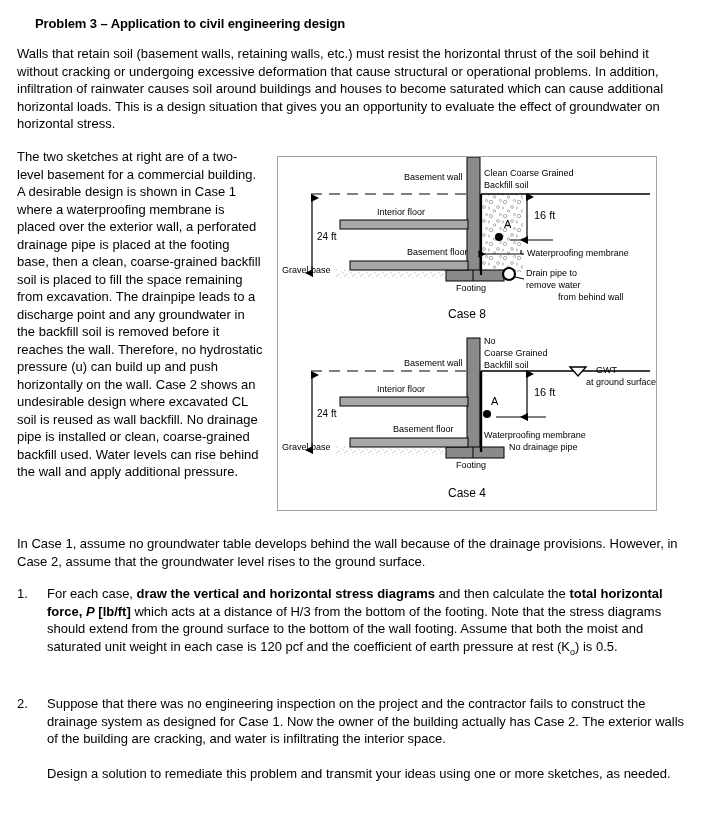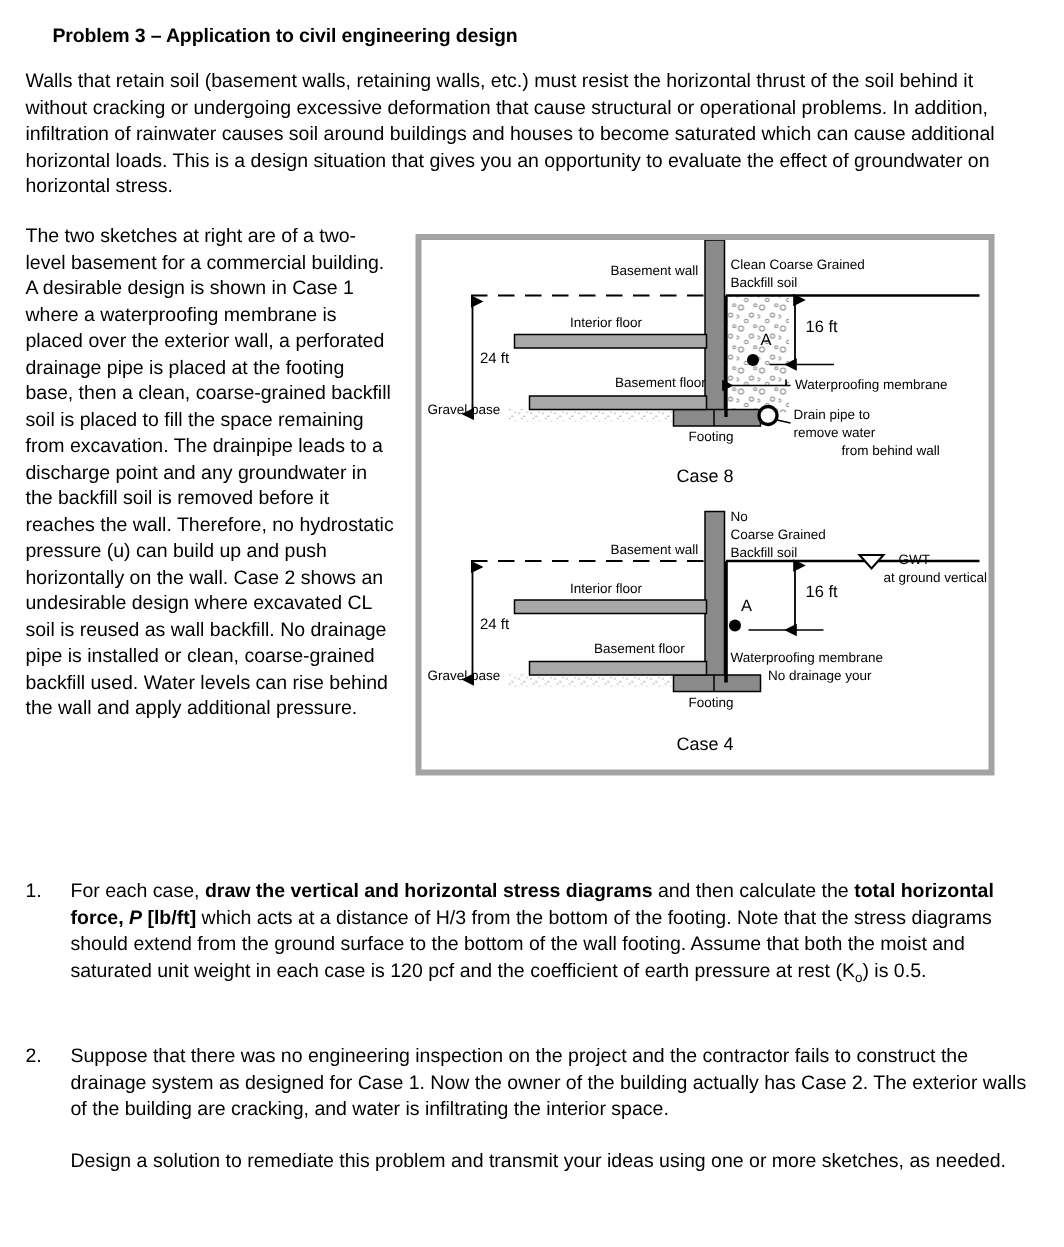--- a/index.html
+++ b/index.html
@@ -79,21 +79,21 @@
   i.bi { font-weight: bold; font-style: italic; }
   .sub { font-size: 9px; vertical-align: sub; }
 
   
   #figure {
     position: absolute;
     left: 277px;
     top: 156px;
     width: 378px;
     height: 353px;
-    border: 4px solid #a3a3a3;
+    border: 1px solid #a3a3a3;
     background: #ffffff;
   }
   .case {
     position: absolute;
     left: 0;
     width: 378px;
   }
   #case1-wrap { top: 0; height: 176px; }
   #case2-wrap { top: 177px; height: 176px; }
 
@@ -252,28 +252,29 @@
       <span class="dlabel" style="left:206px; top:14px;">Coarse Grained</span>
       <span class="dlabel" style="left:206px; top:26px;">Backfill soil</span>
       <span class="dlabel" style="left:99px; top:50px;">Interior floor</span>
       <span class="dlabel" style="left:115px; top:90px;">Basement floor</span>
       <span class="dlabel" style="left:4px; top:108px;">Gravel base</span>
       <span class="dlabel" style="left:178px; top:126px;">Footing</span>
       <span class="dlabel" style="left:39px; top:74px; font-size:10px;">24 ft</span>
       <span class="dlabel" style="left:256px; top:53px; font-size:11px;">16 ft</span>
       <span class="dlabel" style="left:213px; top:62px; font-size:11px;">A</span>
       <span class="dlabel" style="left:206px; top:96px;">Waterproofing membrane</span>
-      <span class="dlabel" style="left:231px; top:108px;">No drainage your</span>
+      <span class="dlabel" style="left:231px; top:108px;">No drainage pipe</span>
       <span class="dlabel" style="left:318px; top:31px;">GWT</span>
-      <span class="dlabel" style="left:308px; top:43px;">at ground vertical</span>
+      <span class="dlabel" style="left:308px; top:43px;">at ground surface</span>
       <span class="caselabel" style="top:152px;">Case 4</span>
     </div>
 
   </div>
 
+  <div class="para" id="case-note-para">In Case 1, assume no groundwater table develops behind the wall because of the drainage provisions.  However, in Case 2, assume that the groundwater level rises to the ground surface.</div>
 
   <div class="list-item" id="item-1">
     <span class="list-num">1.</span>
     <span class="list-body"><span>For each case, </span><b class="b">draw the vertical and horizontal stress diagrams</b><span> and then calculate the </span><b class="b">total horizontal force, </b><i class="bi">P</i><b class="b"> [lb/ft]</b><span> which acts at a distance of H/3 from the bottom of the footing. Note that the stress diagrams should extend from the ground surface to the bottom of the wall footing. Assume that both the moist and saturated unit weight in each case is 120 pcf and the coefficient of earth pressure at rest (K</span><span class="sub">o</span><span>) is 0.5.</span></span>
   </div>
 
   <div class="list-item" id="item-2">
     <span class="list-num">2.</span>
     <span class="list-body"><span>Suppose that there was no engineering inspection on the project and the contractor fails to construct the drainage system as designed for Case 1.  Now the owner of the building actually has Case 2. The exterior walls of the building are cracking, and water is infiltrating the interior space.</span><span class="sub-para">Design a solution to remediate this problem and transmit your ideas using one or more sketches, as needed.</span></span>
   </div>

